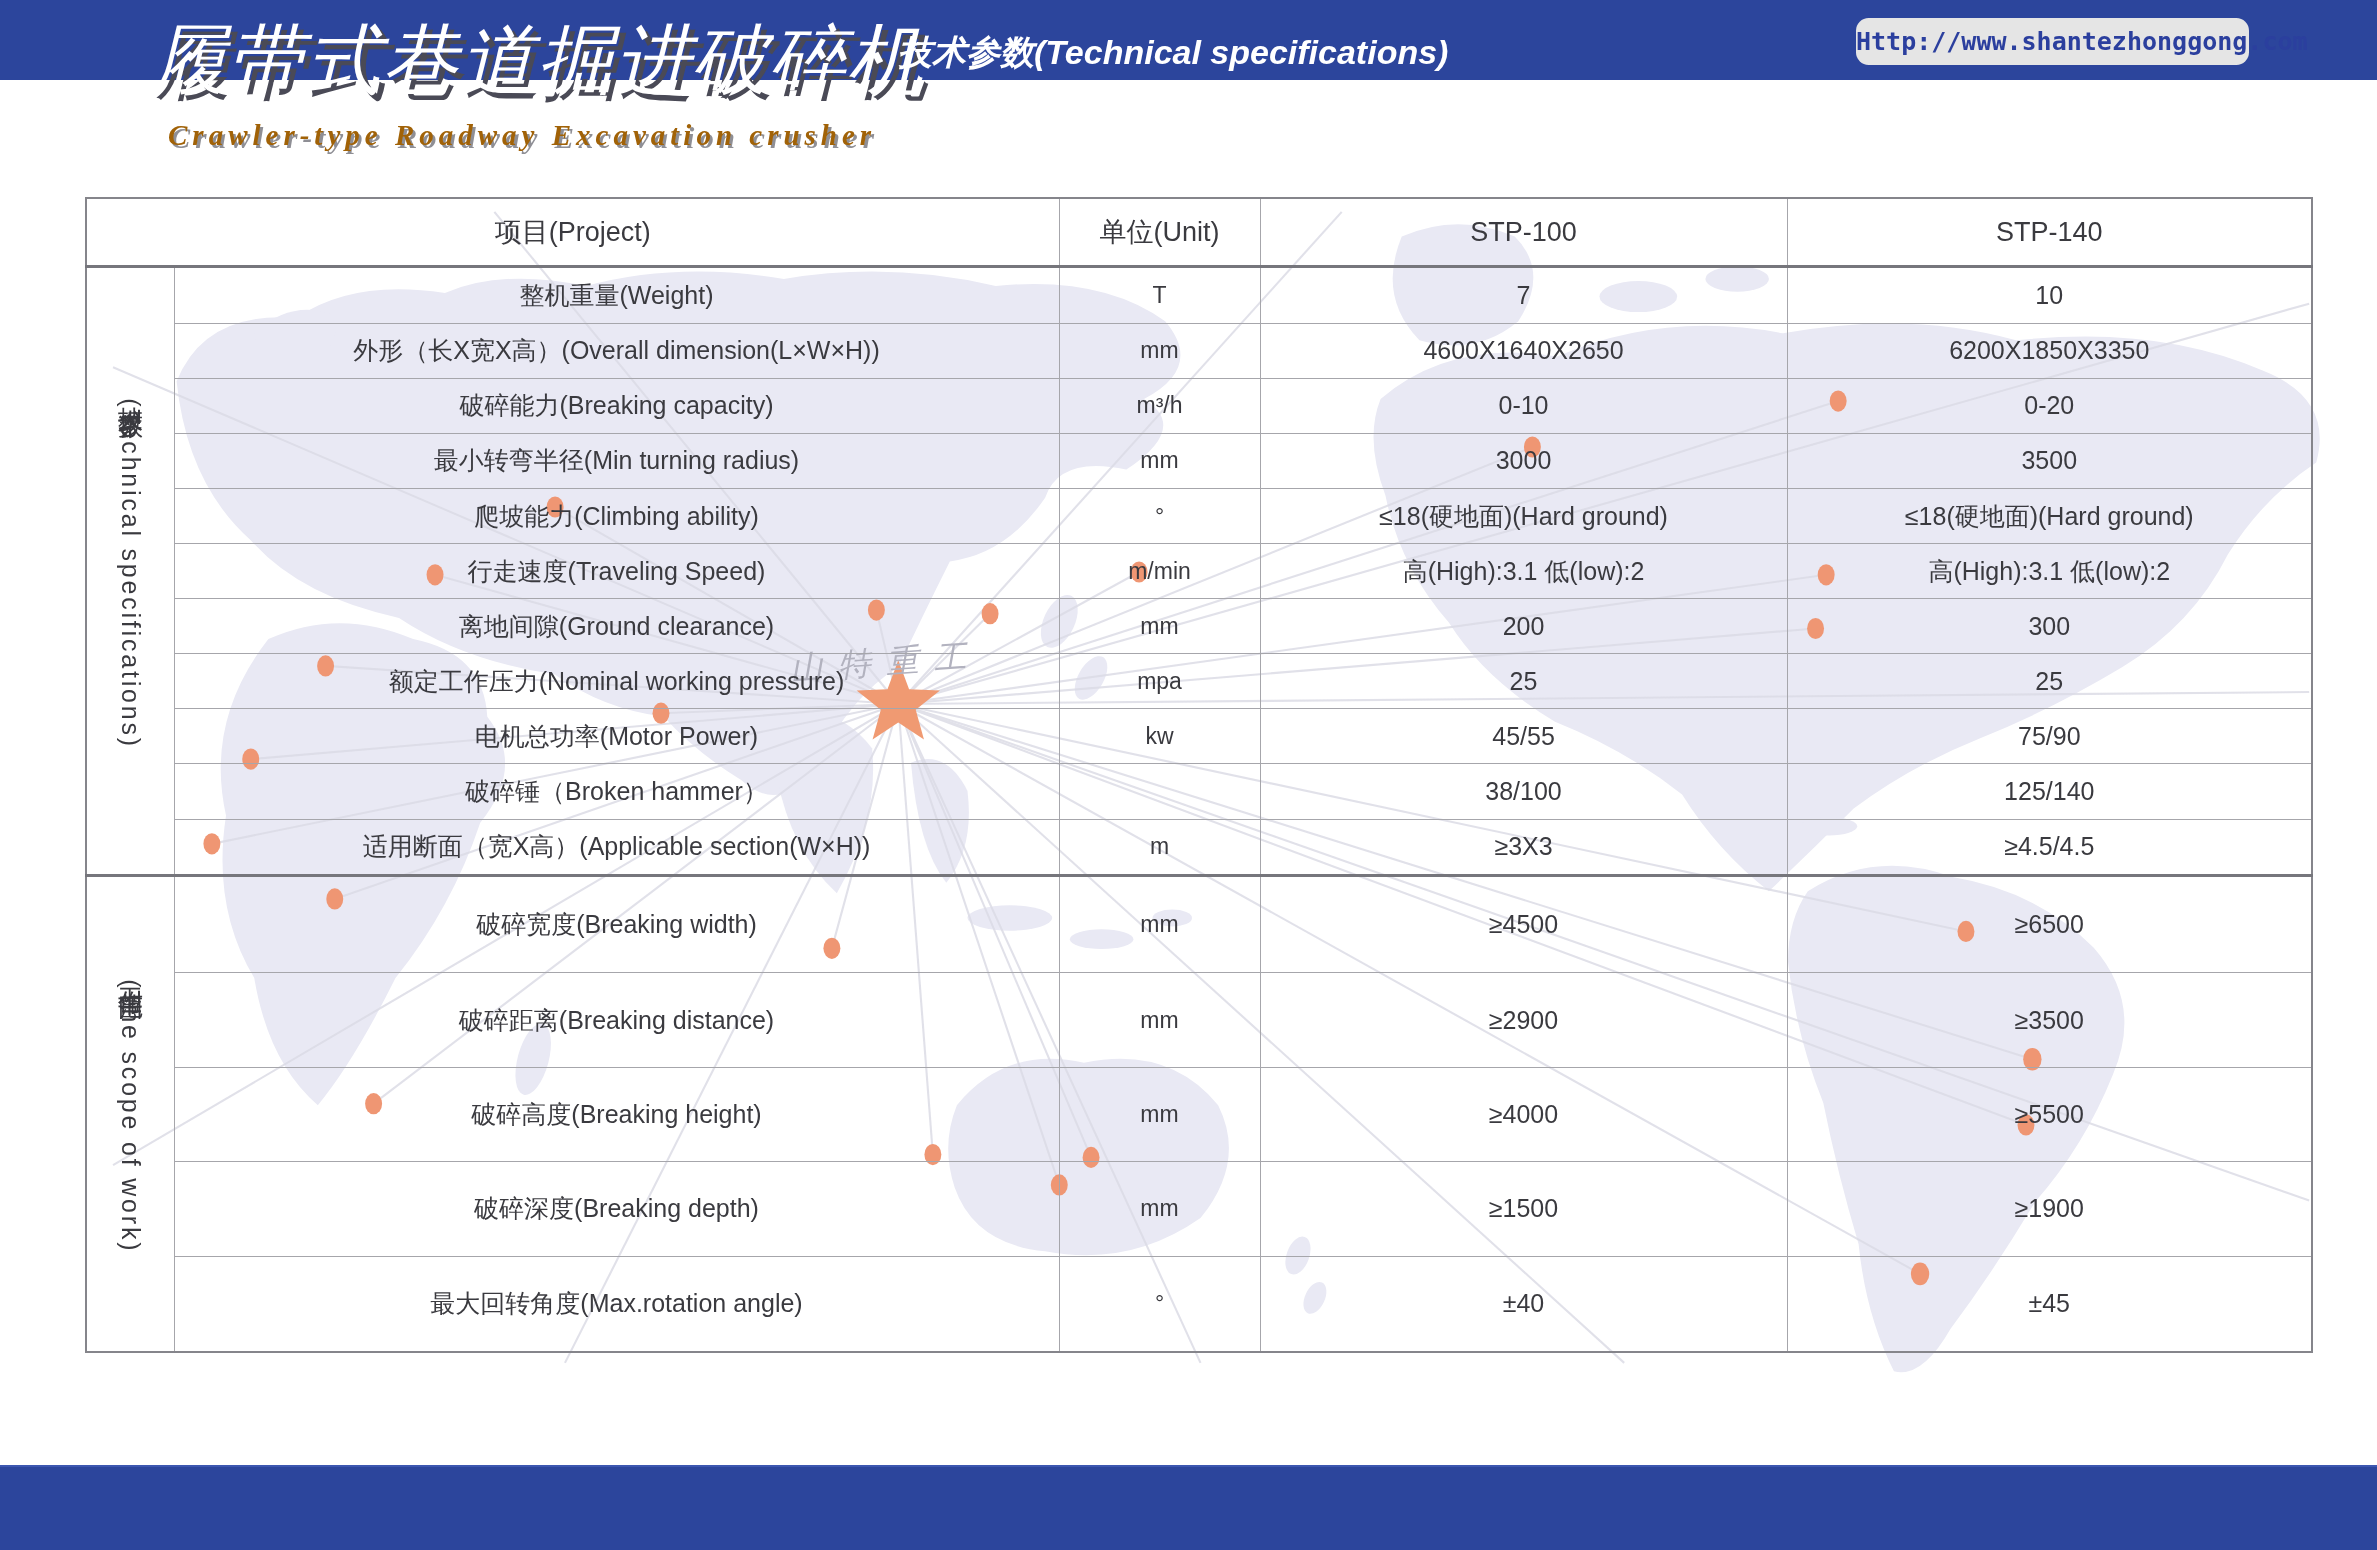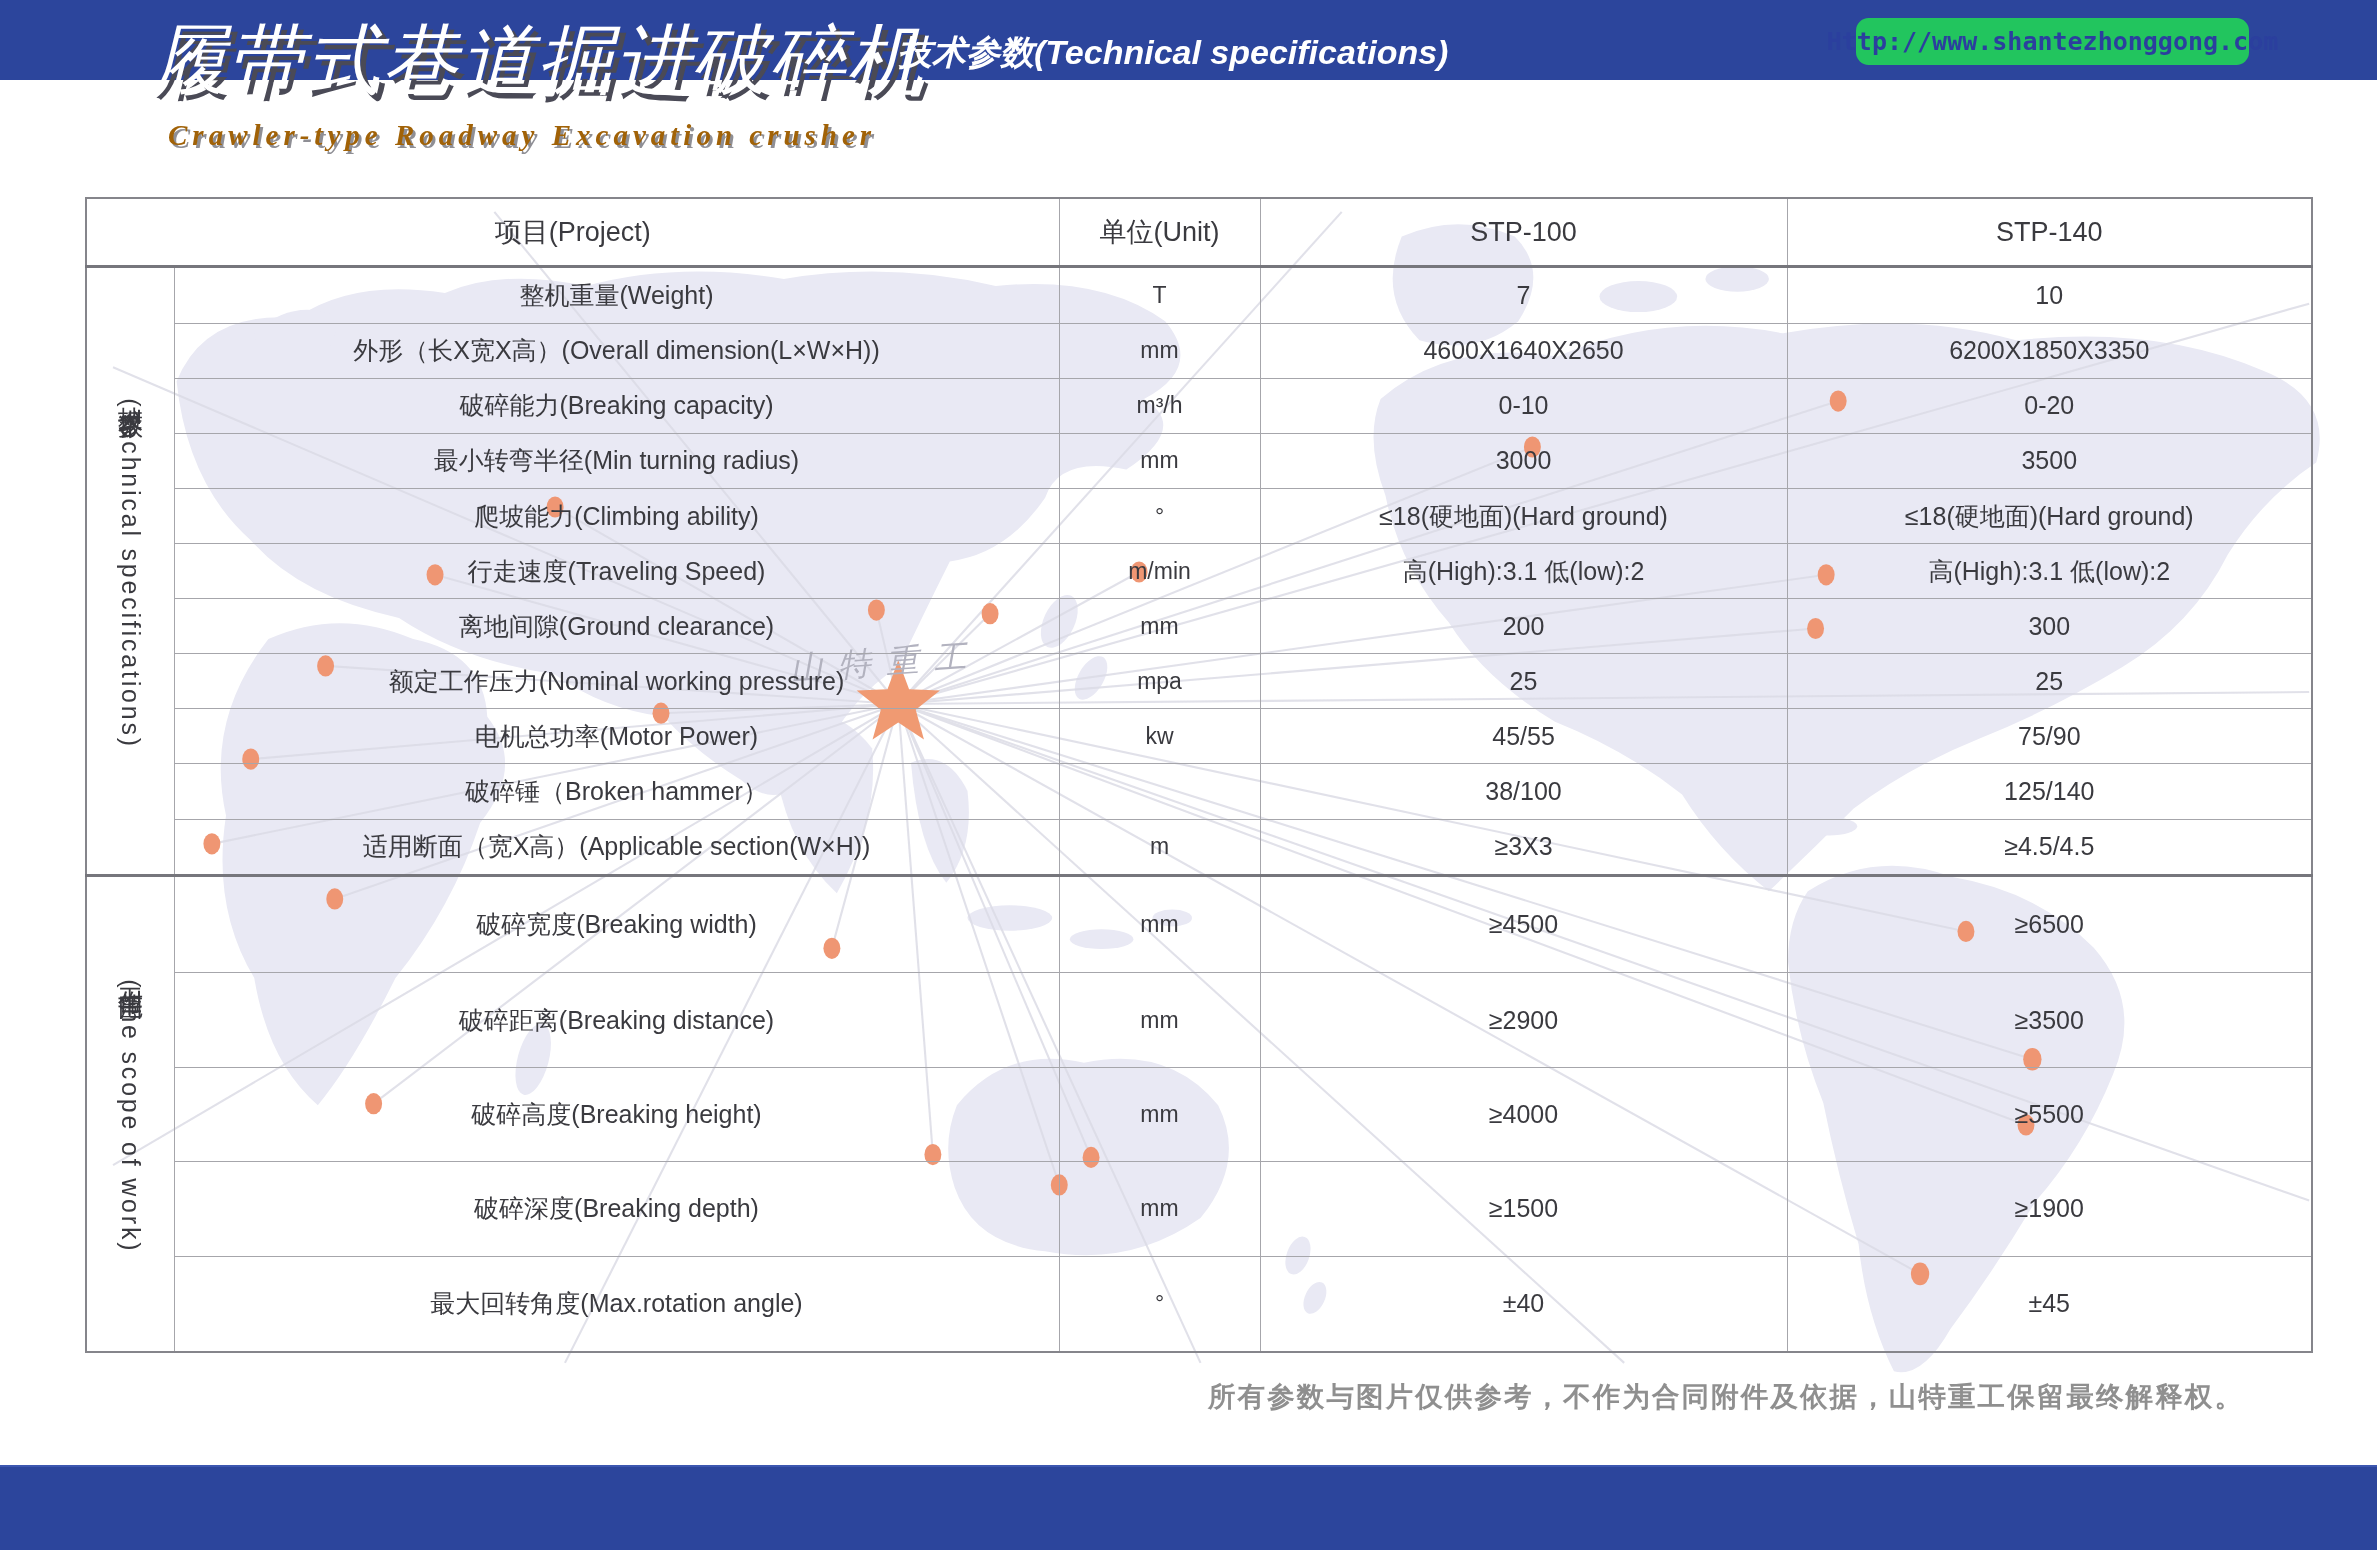--- a/index.html
+++ b/index.html
@@ -12,21 +12,21 @@
 
   .main-title{position:absolute;left:150px;top:10px;z-index:5;
     font-size:76px;font-weight:400;font-style:italic;color:#ffffff;letter-spacing:1.4px;
     text-shadow:5.7px 5.7px 0 #4a4a56;white-space:nowrap;}
   .sub-title{position:absolute;left:168px;top:119px;z-index:5;
     font-size:29px;font-weight:700;font-style:italic;color:#a16207;letter-spacing:5px;
     text-shadow:2.8px 2.8px 0 #8f8f95;white-space:nowrap;font-family:Liberation Serif, serif;}
   .section-heading{position:absolute;left:898px;top:30px;z-index:5;
     font-size:34px;font-weight:700;font-style:italic;color:#ffffff;white-space:nowrap;}
   .url-box{position:absolute;left:1856px;top:18.4px;width:393px;height:47px;z-index:5;
-    background:#22c55e;border-radius:12.7px;display:flex;align-items:center;justify-content:center;}
+    background:#e5e5e5;border-radius:12.7px;display:flex;align-items:center;}
   .url-box span{font-family:"DejaVu Sans Mono","Liberation Mono",monospace;
     font-size:25px;font-weight:700;color:#2b3f9e;white-space:nowrap;}
 
   
   .map-layer{position:absolute;left:0;top:0;width:2377px;height:1550px;z-index:0;}
 
   .watermark{position:absolute;left:790px;top:641px;z-index:1;
     font-family:"DejaVu Serif","Liberation Serif",serif;
     font-size:32.5px;font-style:italic;color:#b2b2bf;letter-spacing:15.5px;
     transform:rotate(-4deg);white-space:nowrap;}
@@ -274,15 +274,14 @@
   <tr>
     <td class="item">最大回转角度(Max.rotation angle)</td>
     <td class="unit">°</td>
     <td class="val">±40</td>
     <td class="val">±45</td>
   </tr>
 </tbody>
   </table>
 
 <div class="disclaimer">
-  <div class="cn">所有参数与图片仅供参考，不作为合同附件及依据，山特重工保留最终解释权。</div>
 </div>
 
 
 </body></html>

